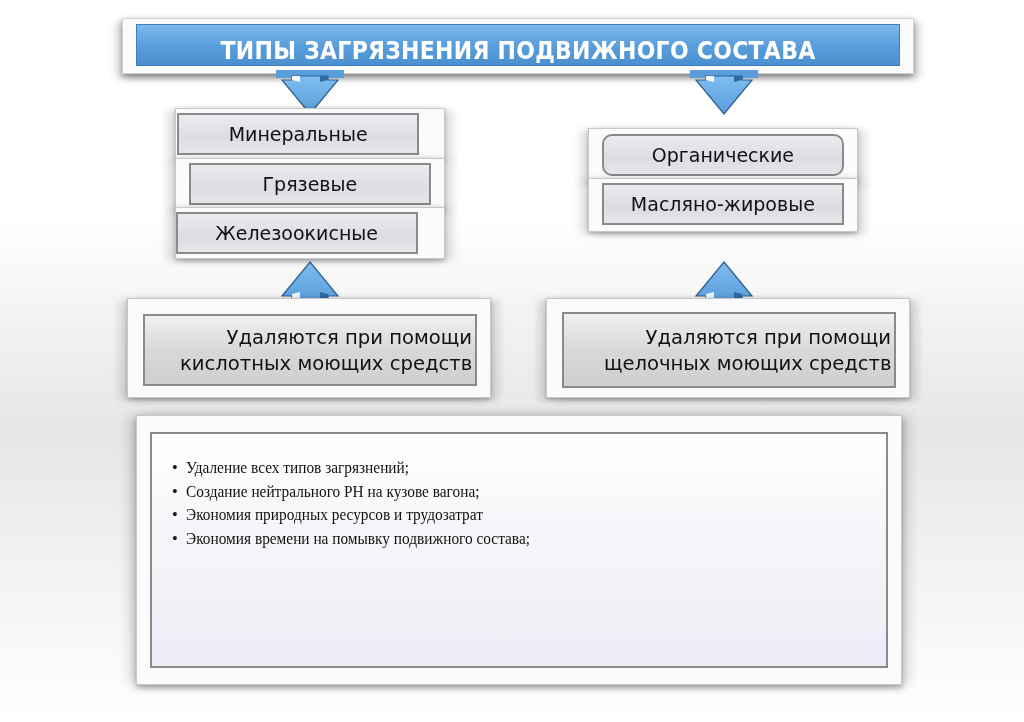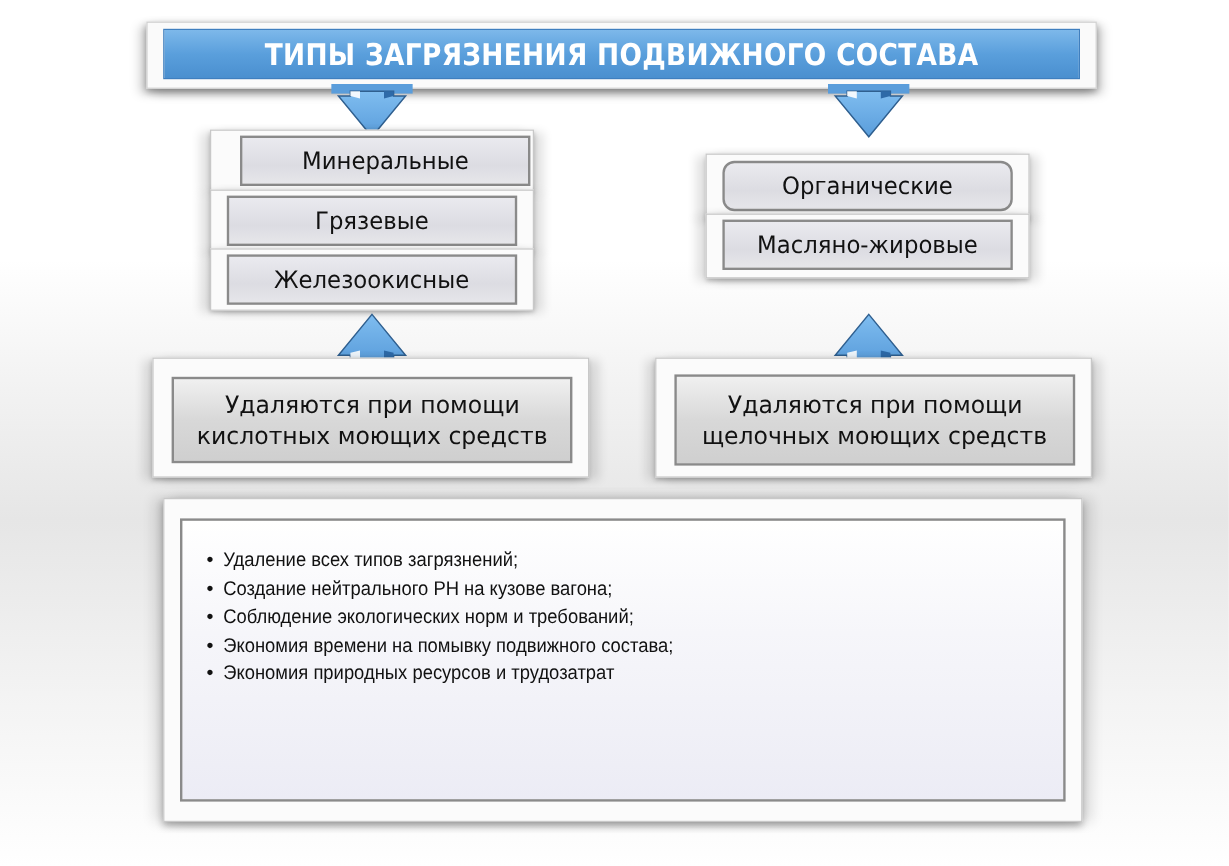--- a/index.html
+++ b/index.html
@@ -5,43 +5,43 @@
   html,body{margin:0;padding:0;}
   body{width:1024px;height:722px;position:relative;overflow:hidden;
     background:linear-gradient(to bottom,#ffffff 0%,#ffffff 30%,#f2f2f2 45%,#e6e6e6 60%,#f3f3f3 80%,#ffffff 100%);
     font-family:"Liberation Sans","DejaVu Sans",sans-serif;}
   .abs{position:absolute;}
   
   .title-frame{left:122px;top:18px;width:790px;height:54px;background:#fafafa;border:1px solid #d0d0d0;
     box-shadow:0 3px 6px rgba(0,0,0,0.35), -6px 4px 8px rgba(0,0,0,0.15), 6px 4px 8px rgba(0,0,0,0.15);}
   .title-bar{left:136px;top:24px;width:762px;height:40px;
     background:linear-gradient(to bottom,#7db8ea 0%,#5a9fdc 50%,#4a8fcf 100%);
-    border:1px solid #3f7fbf;display:flex;align-items:center;justify-content:center;}
+    border:1px solid #3f7fbf;display:flex;align-items:flex-end;justify-content:center;}
   .title-text{color:#fff;font-weight:bold;font-size:25px;letter-spacing:0.3px;
     font-family:"DejaVu Sans","Liberation Sans",sans-serif;transform:scaleX(0.88);white-space:nowrap;}
   
   .arrow{width:68px;height:50px;}
   
   .box-frame{background:#fbfbfb;border:1px solid #c8c8c8;box-shadow:0 2px 4px rgba(0,0,0,0.25), -8px 2px 8px rgba(0,0,0,0.12), 8px 2px 8px rgba(0,0,0,0.12);}
   .item{background:linear-gradient(to bottom,#eaeaef 0%,#dcdce2 60%,#e6e6ea 100%);
     border:2px solid #8a8a8a;display:flex;align-items:center;justify-content:center;
     font-size:20px;color:#111;font-family:"DejaVu Sans","Liberation Sans",sans-serif;}
   .item span{transform:scaleX(0.95);white-space:nowrap;}
   .method{background:linear-gradient(to bottom,#f0f0f0 0%,#d8d8d8 50%,#cfcfcf 100%);
-    border:2px solid #8a8a8a;display:flex;flex-direction:column;align-items:center;justify-content:center;
+    border:2px solid #8a8a8a;display:flex;flex-direction:column;align-items:flex-end;justify-content:center;
     font-size:20px;color:#111;line-height:26px;font-family:"DejaVu Sans","Liberation Sans",sans-serif;}
   .method span{white-space:nowrap;transform:scaleX(0.98);}
   
   .list-frame{left:136px;top:415px;width:764px;height:268px;background:#fbfbfb;border:1px solid #c8c8c8;
     box-shadow:0 3px 6px rgba(0,0,0,0.3), -8px 0 10px rgba(0,0,0,0.12), 8px 0 10px rgba(0,0,0,0.12);}
   .list-inner{left:150px;top:432px;width:734px;height:232px;
     background:linear-gradient(to bottom,#ffffff 0%,#f6f6fa 40%,#ececf5 100%);
     border:2px solid #8a8a8a;}
   ul.benefits{list-style:none;margin:0;padding:0;position:absolute;left:20px;top:22px;
-    font-size:16.5px;color:#111;line-height:23.5px;font-family:Liberation Sans, sans-serif;}
+    font-size:16.5px;color:#111;line-height:23.5px;font-family:Liberation Serif, serif;}
   ul.benefits li{position:relative;padding-left:14px;white-space:nowrap;}
   ul.benefits li::before{content:"•";position:absolute;left:0;top:0;}
   ul.benefits li span{display:inline-block;transform-origin:left center;transform:scaleX(0.93);}
 </style>
 </head>
 <body>
 
 <div class="abs title-frame"></div>
 <div class="abs title-bar">
   <span class="title-text">ТИПЫ ЗАГРЯЗНЕНИЯ ПОДВИЖНОГО СОСТАВА</span>
@@ -66,29 +66,29 @@
         <stop offset="1" stop-color="#5a9ddb"></stop>
       </linearGradient>
     </defs>
   <rect x="0" y="0" width="68" height="8" fill="#5a9ddb"></rect>
   <polygon points="16,6 52,6 52,10 62,10 34,44 6,10 16,10" fill="url(#gb)" stroke="#2f5f8f" stroke-width="1.2"></polygon>
   <polygon points="16,6 24,6 24,12 16,10" fill="#ffffff" opacity="0.9"></polygon>
   <polygon points="44,6 52,6 52,10 44,12" fill="#2e6aa8"></polygon>
 </svg>
 
 <div class="abs box-frame" style="left:175px;top:108px;width:268px;height:50px;"></div>
-<div class="abs item" style="left:200px;top:113px;width:238px;height:38px;justify-content:center;">
+<div class="abs item" style="left:177px;top:113px;width:238px;height:38px;justify-content:center;">
   <span>Минеральные</span>
 </div>
 <div class="abs box-frame" style="left:175px;top:158px;width:268px;height:50px;"></div>
 <div class="abs item" style="left:189px;top:163px;width:238px;height:38px;align-items:center;">
   <span>Грязевые</span>
 </div>
 <div class="abs box-frame" style="left:175px;top:207px;width:268px;height:50px;"></div>
-<div class="abs item" style="left:189px;top:212px;width:238px;height:38px;">
+<div class="abs item" style="left:176px;top:212px;width:238px;height:38px;">
   <span>Железоокисные</span>
 </div>
 
 <div class="abs box-frame" style="left:588px;top:128px;width:268px;height:52px;"></div>
 <div class="abs item" style="left:602px;top:134px;width:238px;height:38px;border-radius:10px;">
   <span>Органические</span>
 </div>
 <div class="abs box-frame" style="left:588px;top:178px;width:268px;height:52px;"></div>
 <div class="abs item" style="left:602px;top:183px;width:238px;height:38px;">
   <span>Масляно-жировые</span>
@@ -127,17 +127,16 @@
 <div class="abs method" style="left:562px;top:312px;width:330px;height:72px;">
   <span>Удаляются при помощи</span>
   <span>щелочных моющих средств</span>
 </div>
 
 <div class="abs list-frame"></div>
 <div class="abs list-inner">
   <ul class="benefits">
     <li><span>Удаление всех типов загрязнений;</span></li>
     <li><span>Создание нейтрального РН на кузове вагона;</span></li>
-    <li><span>Соблюдение экологических норм и требований;</span></li>
+    <li><span>Экономия природных ресурсов и трудозатрат</span></li>
     <li><span>Экономия времени на помывку подвижного состава;</span></li>
-    <li><span>Экономия природных ресурсов и трудозатрат</span></li>
   </ul>
 </div>
 
 </body></html>

